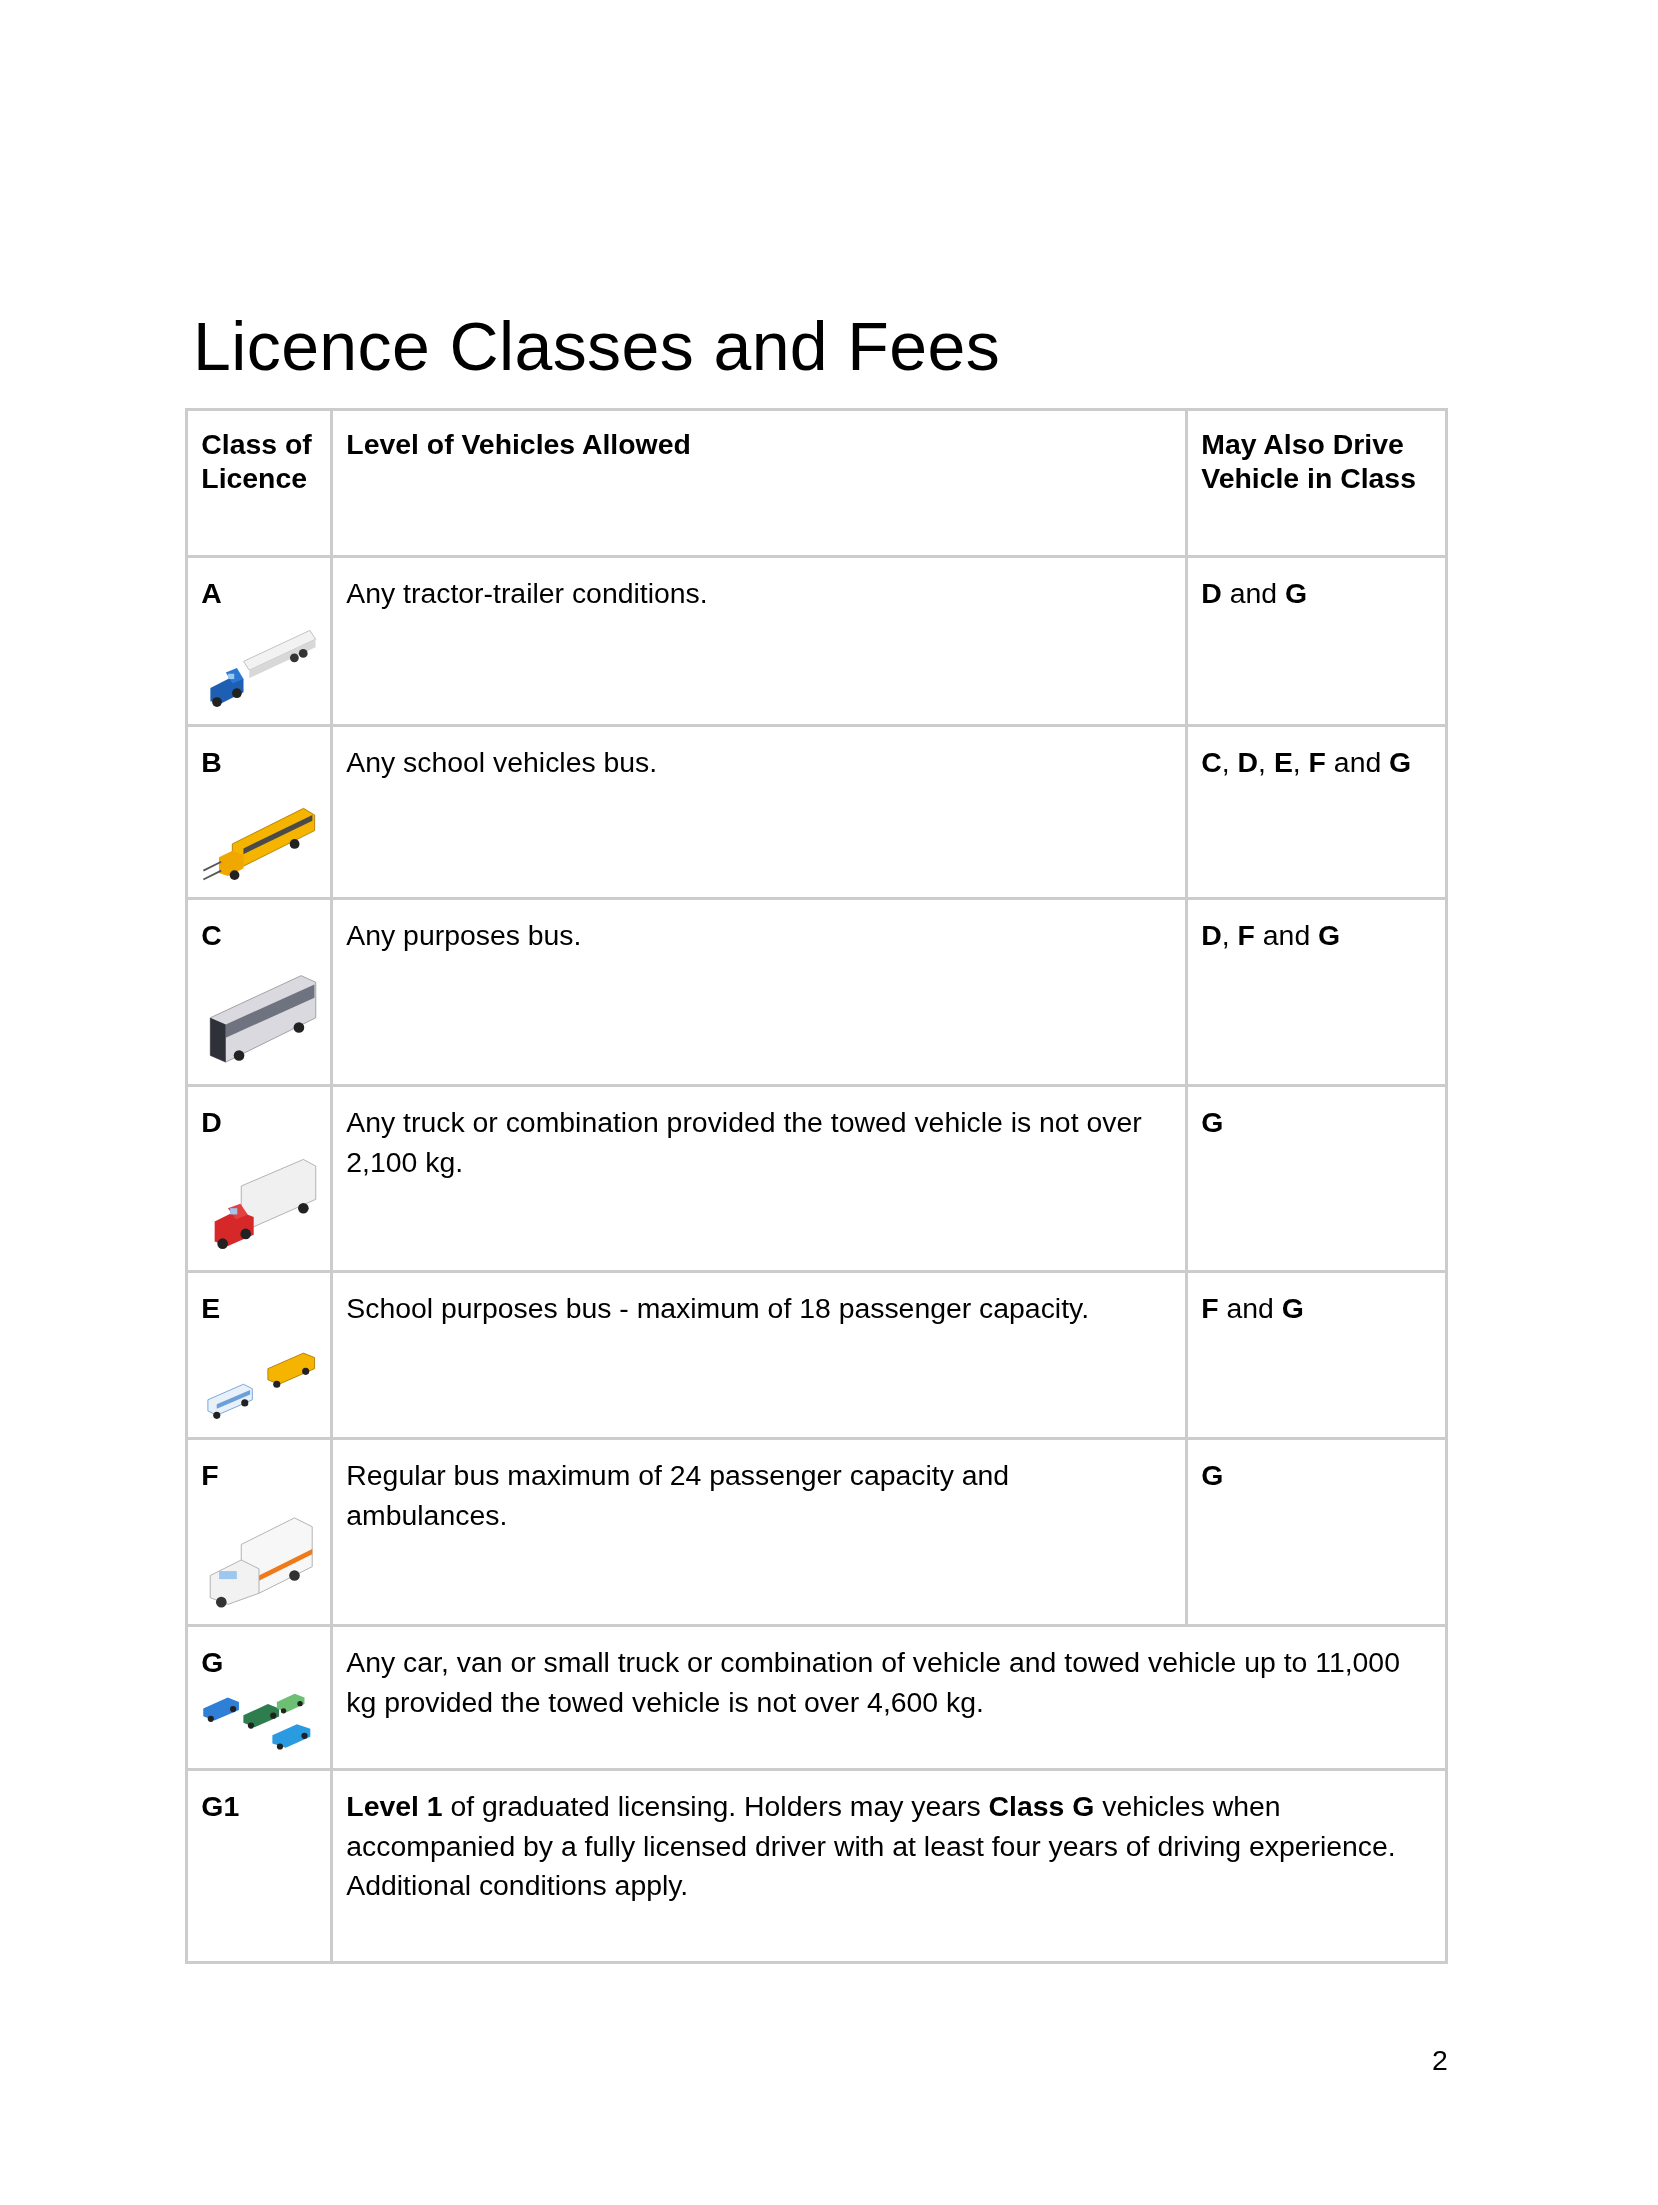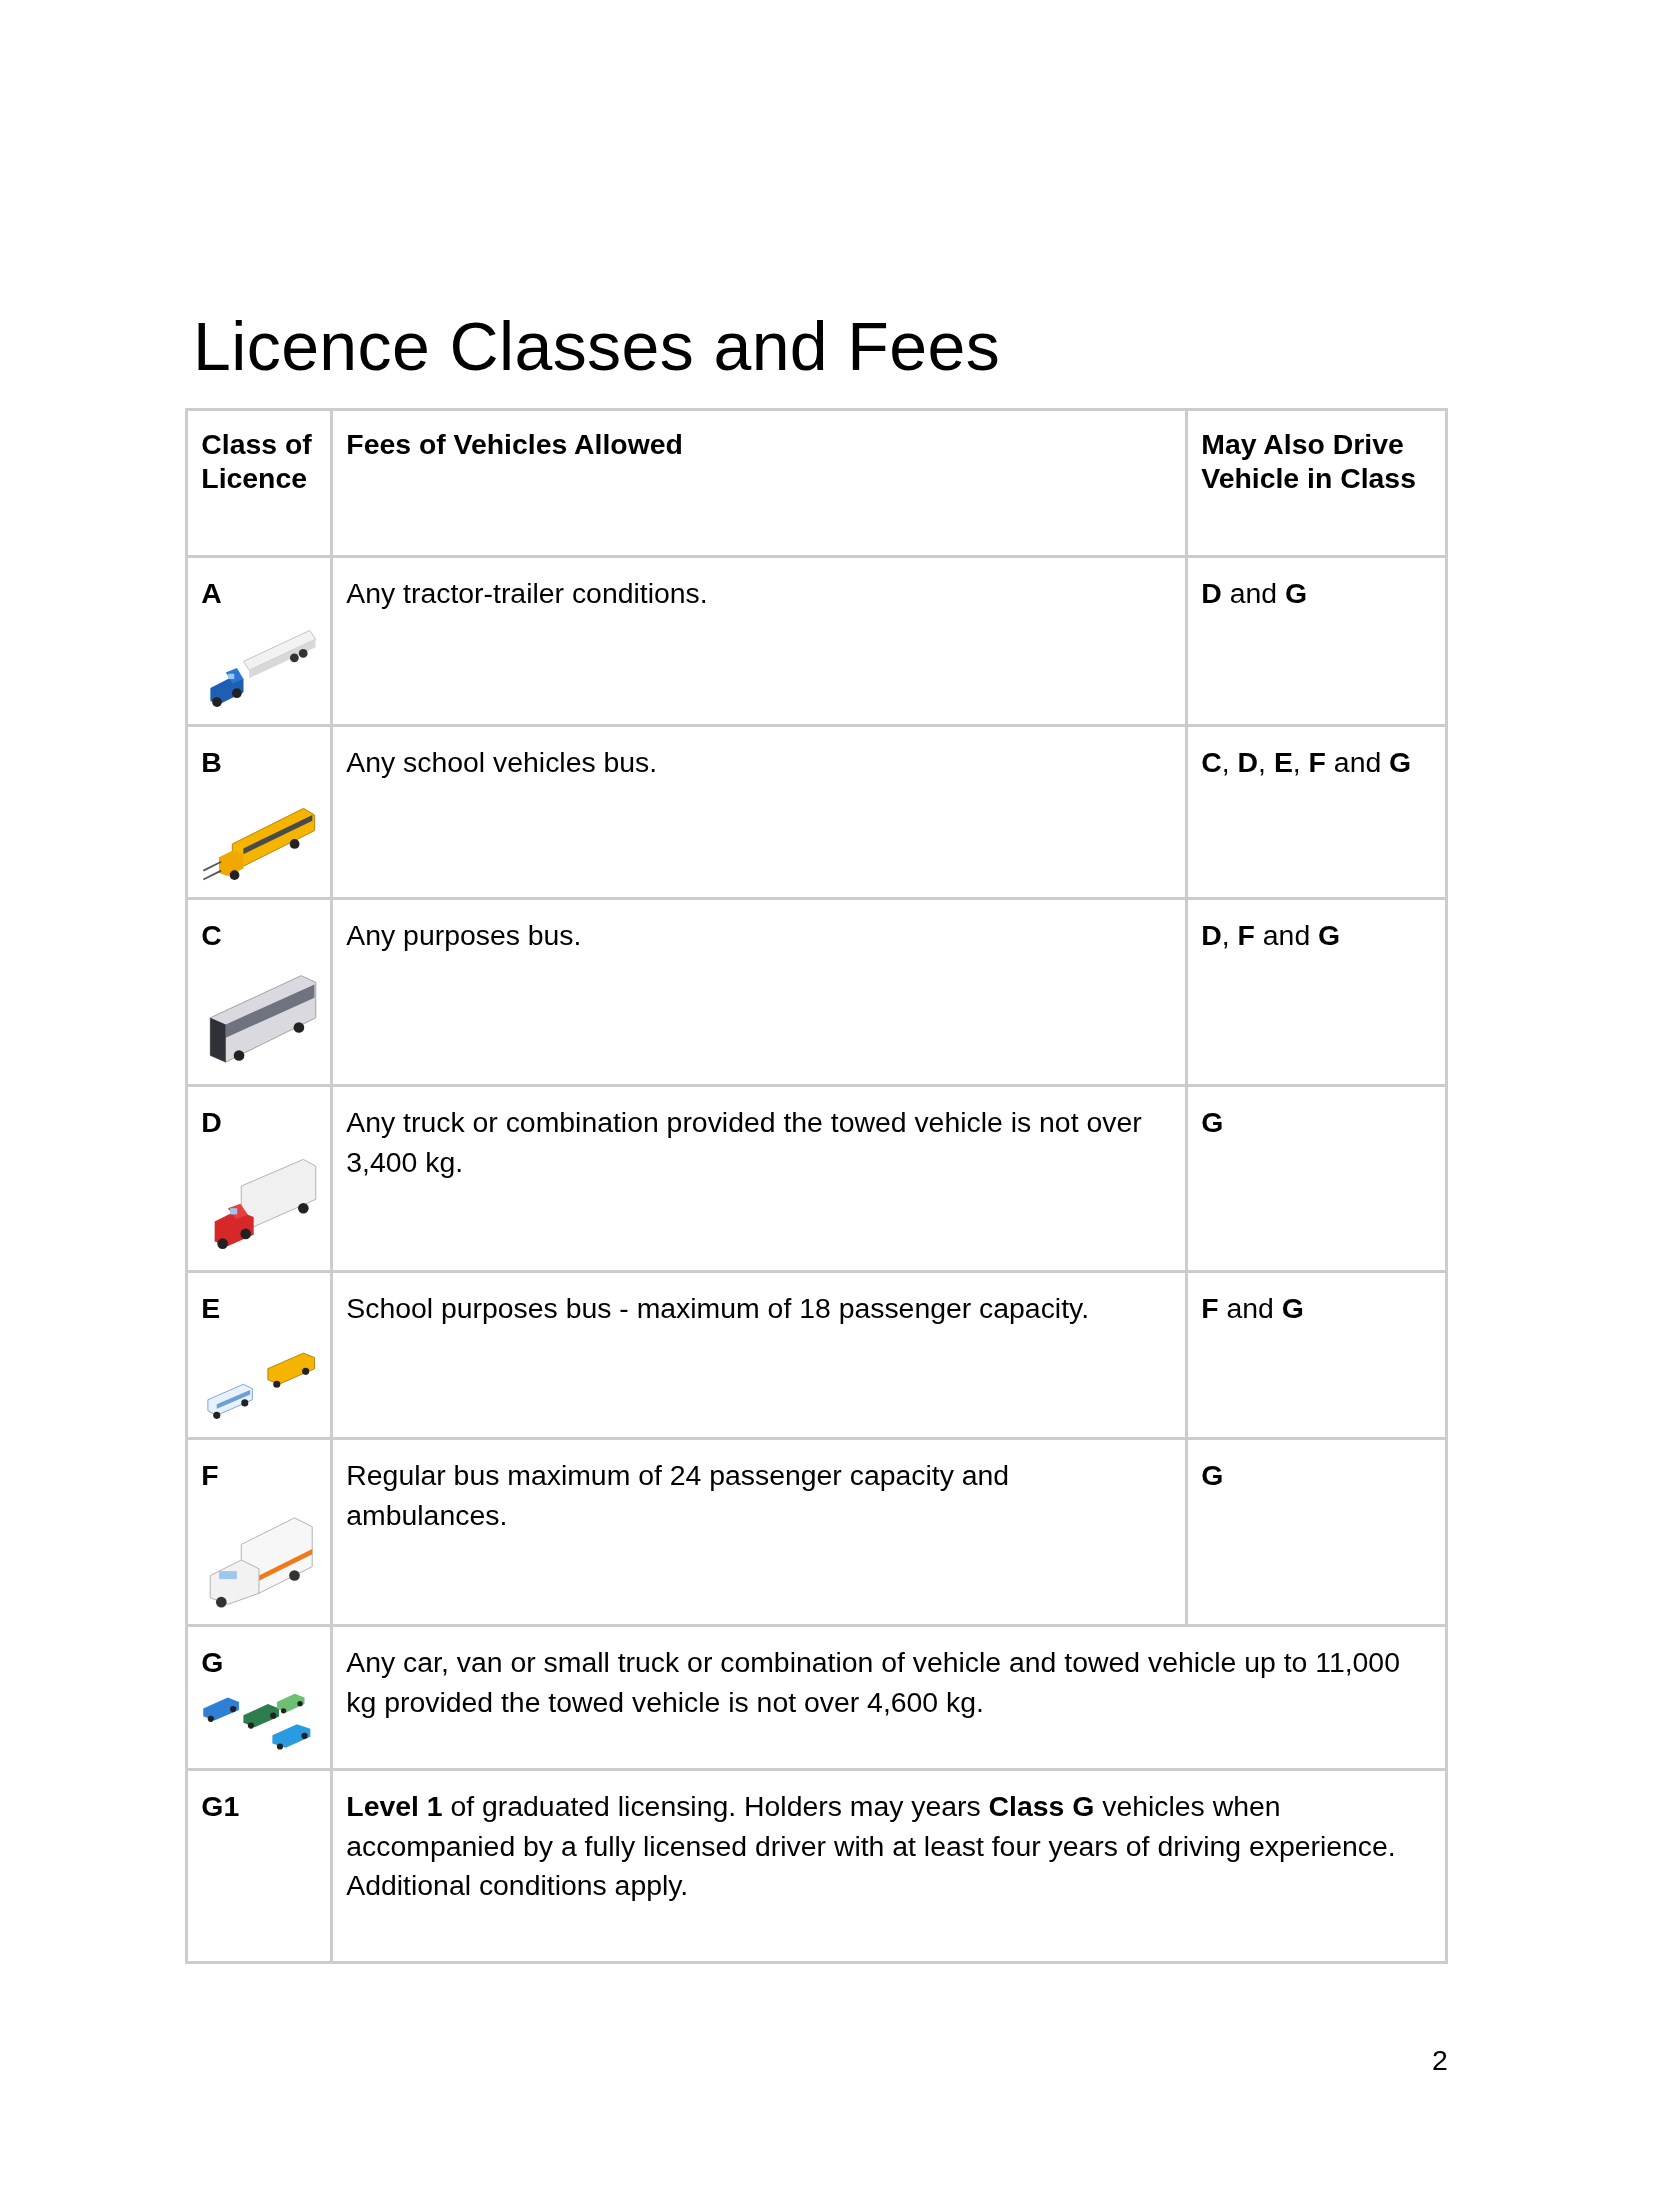--- a/index.html
+++ b/index.html
@@ -50,21 +50,21 @@
       <col class="c1">
       <col class="c2">
       <col class="c3">
     </colgroup>
   <tbody>
     <tr class="hdr">
       <td>
           <span class="hl">Class of Licence</span>
         </td>
       <td>
-          <span class="hl">Fees of Vehicles Allowed</span>
+          <span class="hl">Level of Vehicles Allowed</span>
         </td>
       <td>
           <span class="hl">May Also Drive Vehicle in Class</span>
         </td>
     </tr>
 
     <tr class="r-a">
       <td>
         <span class="cls">A</span>
         <span class="veh">
@@ -129,21 +129,21 @@
             <polygon points="90,70 230,10 258,25 258,100 118,162 90,148" fill="#f0f0f0" stroke="#aaa" stroke-width="2"></polygon>
             <polygon points="30,150 80,125 118,140 118,180 60,205 30,195" fill="#d62828"></polygon>
             <polygon points="60,120 88,110 105,135 78,145" fill="#e34040"></polygon>
             <rect x="65" y="120" width="16" height="14" fill="#9cc7ef"></rect>
             <circle cx="48" cy="200" r="12" fill="#222"></circle>
               <circle cx="100" cy="178" r="12" fill="#222"></circle>
               <circle cx="230" cy="120" r="12" fill="#222"></circle>
           </svg>
         </span>
       </td>
-      <td>Any truck or combination provided the towed vehicle is not over 3,400 kg.</td>
+      <td>Any truck or combination provided the towed vehicle is not over 2,100 kg.</td>
       <td><span class="b">G</span></td>
     </tr>
 
     <tr class="r-e">
       <td>
         <span class="cls">E</span>
         <span class="veh">
           <svg width="116" height="80" viewBox="0 0 260 180">
             <polygon points="150,60 230,25 255,35 255,60 175,95 150,85" fill="#f4b400" stroke="#b07d00" stroke-width="2"></polygon>
             <circle cx="170" cy="95" r="8" fill="#222"></circle>

